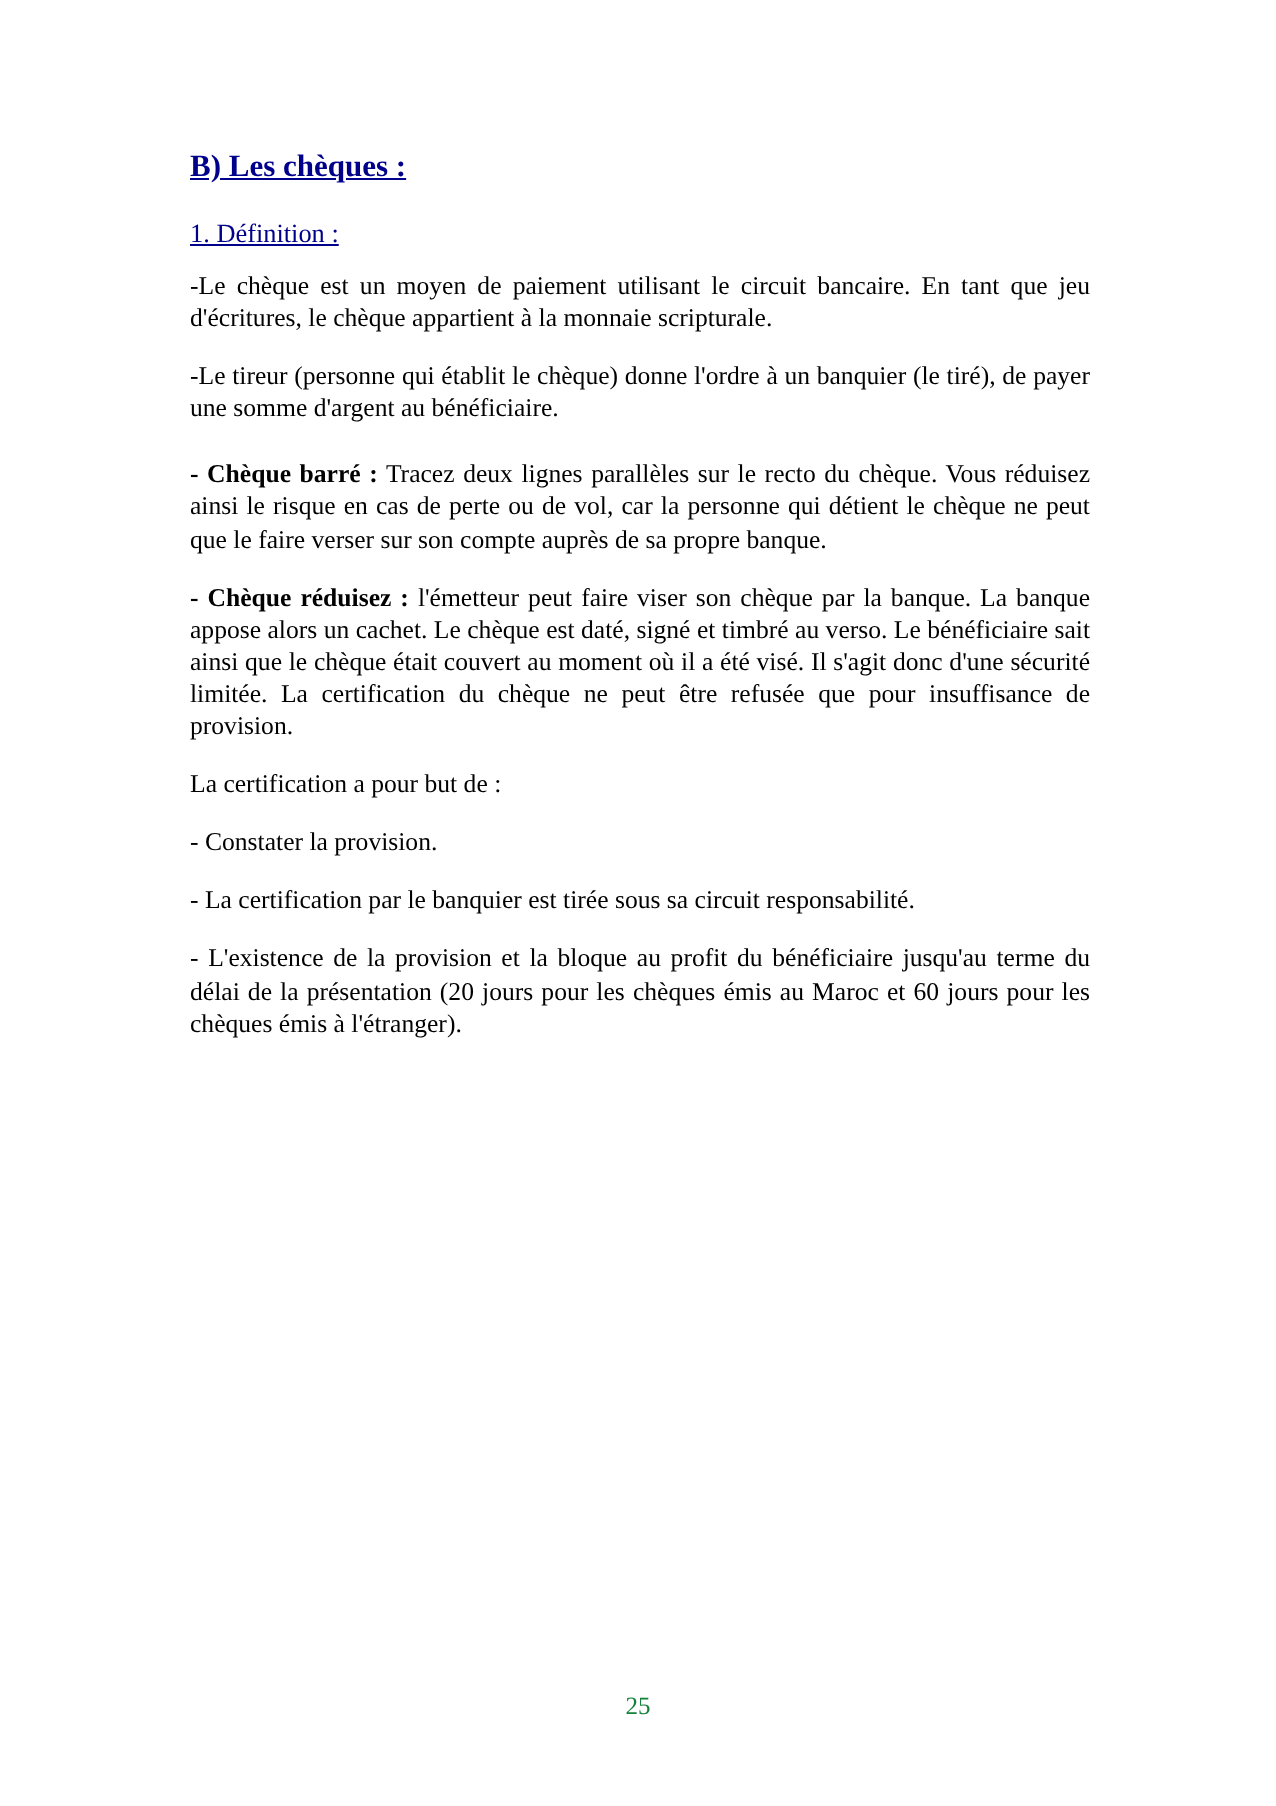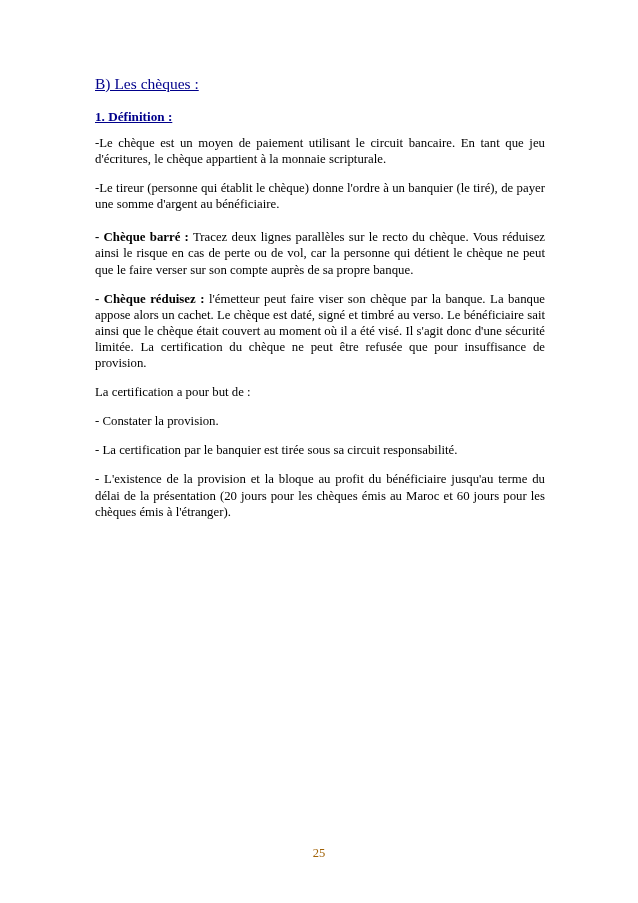--- a/index.html
+++ b/index.html
@@ -18,29 +18,29 @@
     overflow: hidden;
   }
   .content {
     position: absolute;
     top: 74px;
     left: 95px;
     width: 450px;
   }
   h1.doc-title {
     font-size: 15.5px;
-    font-weight: normal;
+    font-weight: bold;
     color: var(--heading-color, #00008B);
     text-decoration: underline;
     margin: 0 0 15px 0;
     line-height: 19px;
   }
   h2.sub-heading {
     font-size: 13.2px;
-    font-weight: bold;
+    font-weight: normal;
     color: var(--heading-color, #00008B);
     text-decoration: underline;
     margin: 0 0 10px 0;
     line-height: 17px;
   }
   p.body-par {
     font-size: 12.8px;
     line-height: 16.1px;
     margin: 0 0 13px 0;
     text-align: justify;
@@ -54,21 +54,21 @@
     font-style: italic;
   }
   .section-gap { height: 4px; }
   .page-number {
     position: absolute;
     bottom: 42px;
     left: 0;
     width: 100%;
     text-align: center;
     font-size: 12.5px;
-    color: #a16207;
+    color: #15803d;
   }
 </style>
 </head>
 <body>
 
 <div class="page">
   <div class="content">
 
     <h1 class="doc-title">B) Les chèques :</h1>
 

